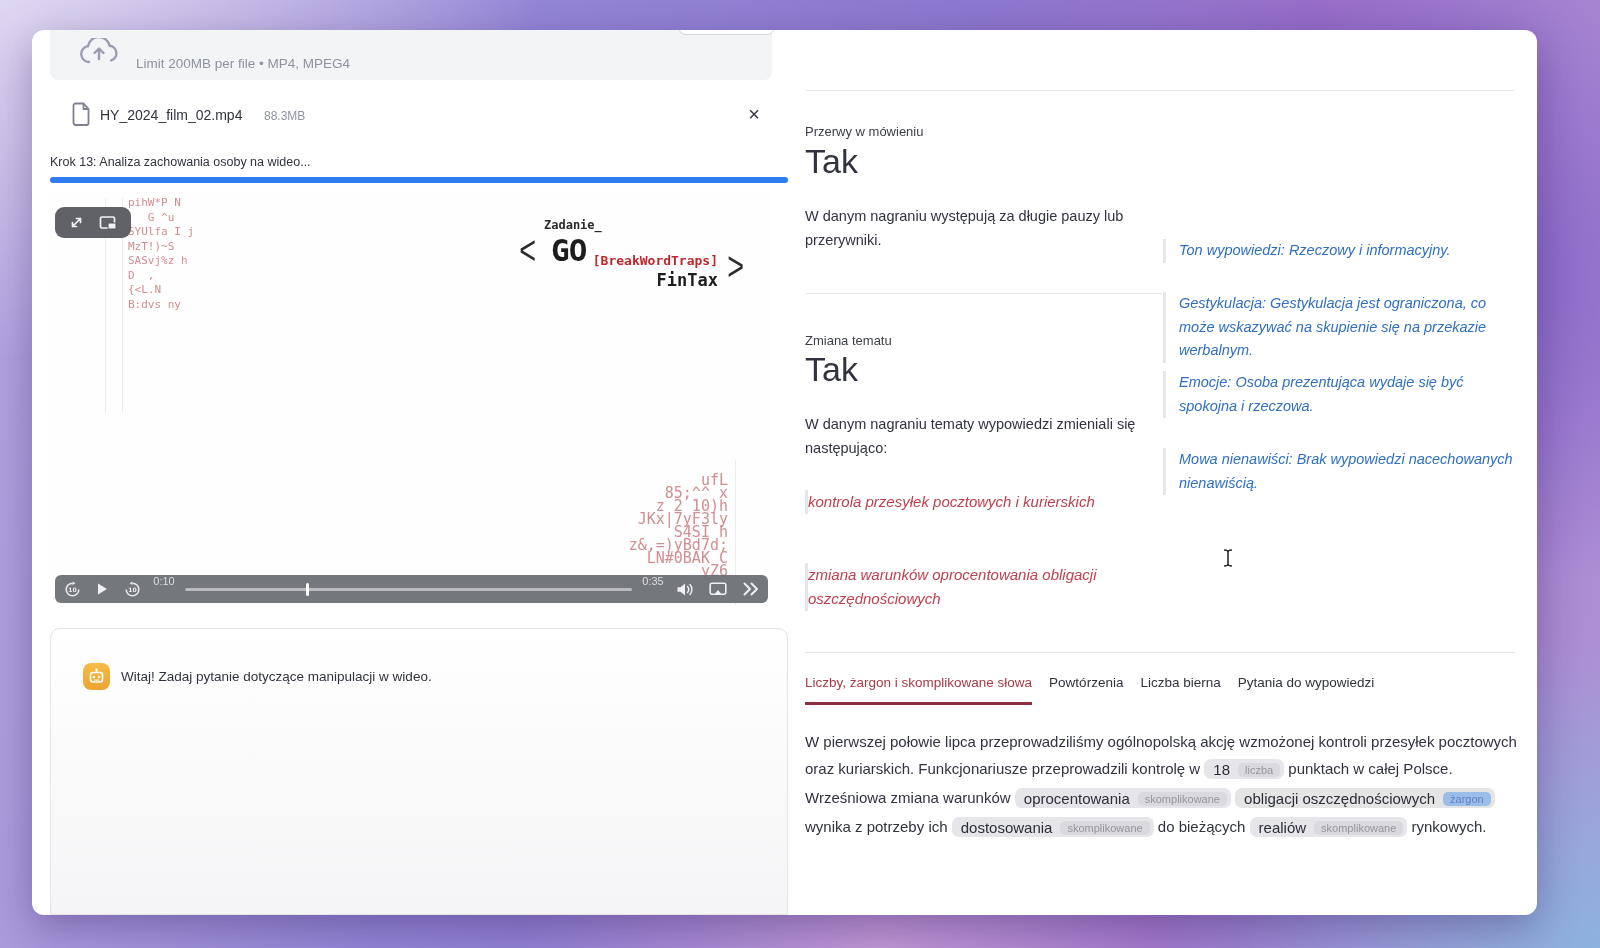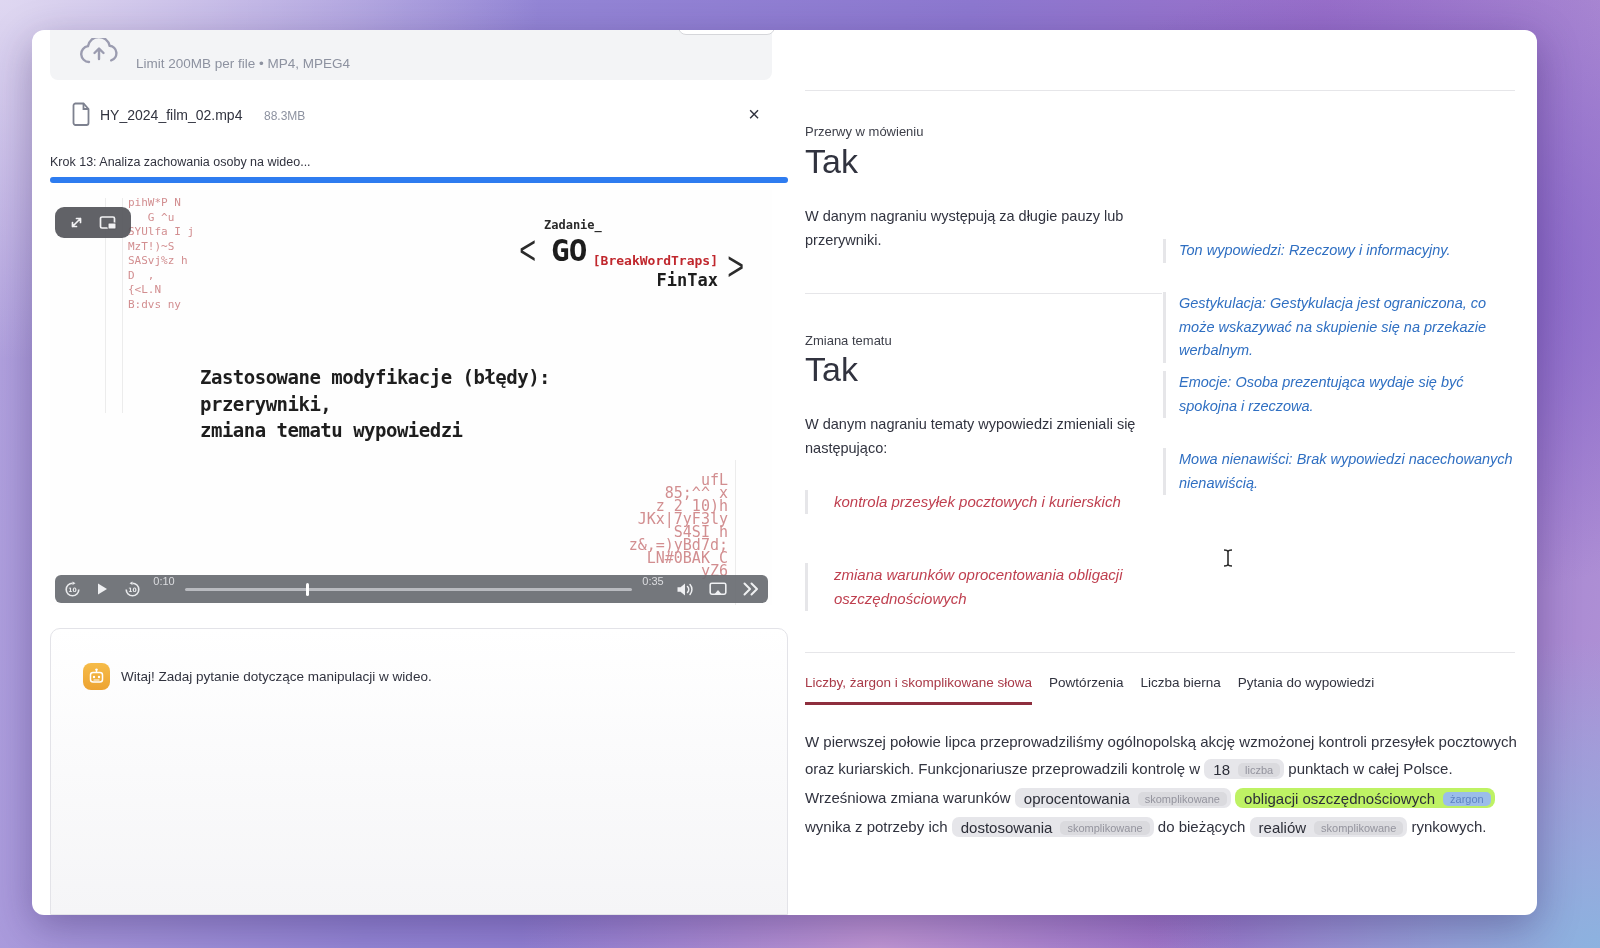--- a/index.html
+++ b/index.html
@@ -76,38 +76,38 @@
   }
   .chat-avatar{ left:32px; top:34px; width:27px; height:27px; border-radius:8px;
     background:linear-gradient(#f6bc49,#eda332); display:flex; align-items:center; justify-content:center; }
   .chat-msg{ left:70px; top:40px; font-size:13.5px; color:#31333F; }
 
   
   .divider{ height:1px; background:#e6e6e9; }
   .metric-label{ font-size:13px; color:#3d3f49; }
   .metric-value{ font-size:34px; color:#31333F; }
   .metric-desc{ font-size:14.5px; line-height:24px; color:#31333F; }
-  .rquote{ border-left:3px solid #e6e6e9; padding-left:26px; font-style:italic;
+  .rquote{ border-left:3px solid #e6e6e9; font-style:italic;
     color:#bf3f4f; font-size:15px; line-height:24px; }
   .bquote{ border-left:3px solid #e6e6e9; padding-left:13px; font-style:italic;
     color:#2f6fc2; font-size:14.5px; line-height:23.5px; width:352px; }
 
   
   .tabs{ left:773px; top:645px; display:flex; gap:17px; font-size:13.5px; }
   .tab{ padding-bottom:12px; color:#31333F; cursor:pointer; border-bottom:3px solid transparent; }
   .tab.active{ color:#a93a48; border-bottom-color:#8e2e3e; }
 
   
   .transcript{ left:773px; top:698px; width:714px; font-size:15px; line-height:27px; color:#31333F; }
   .pill{ border-radius:7px; padding:1.5px 4px 1.5px 9px; white-space:nowrap; }
   .pill .word{ color:#2c2e38; }
   .pill .tag{ font-size:11px; border-radius:5px; padding:1px 7px; margin-left:8px; }
   .pill.number,.pill.complex{ background:#e6e6ea; }
   .pill.number .tag,.pill.complex .tag{ background:#dadade; color:#94949e; }
-  .pill.jargon{ background:#bef264;border-radius:8px; }
+  .pill.jargon{ background:#e5e5e5; }
   .pill.jargon .tag{ background:#9bbde9; color:#5c82c4; }
 
   .cursor-ibeam{ left:1190px; top:518px; z-index:9; }
 </style>
 </head>
 <body>
 
 <div class="window">
 
   <div class="abs uploader">
@@ -150,25 +150,20 @@
       </svg>
     </div>
 
     <div class="abs mono zadanie">Zadanie_</div>
     <div class="abs logo-lt">&lt;</div>
     <div class="abs mono logo-go">GO</div>
     <div class="abs mono logo-bwt">[BreakWordTraps]</div>
     <div class="abs mono logo-fintax">FinTax</div>
     <div class="abs logo-gt">&gt;</div>
 
-    <div class="abs mono caption">
-        <div>Zastosowane modyfikacje (błędy):</div>
-        <div>przerywniki,</div>
-        <div>zmiana tematu wypowiedzi</div>
-      </div>
 
     <div class="abs ctrl-bar">
       <div class="cbtn" style="width:34px;">
         <svg width="17" height="17" viewBox="0 0 17 17">
           <path d="M8.5 2.2 a6.3 6.3 0 1 0 6.3 6.3" fill="none" stroke="#e9eaec" stroke-width="1.6"></path>
           <path d="M8.5 0.4 l3 1.8 l-3 1.8 z" fill="#e9eaec"></path>
           <text x="8.5" y="11" font-size="6" fill="#e9eaec" text-anchor="middle" font-family="DejaVu Sans, sans-serif" font-weight="bold">10</text>
         </svg>
       </div>
       <div class="cbtn" style="width:26px;">

